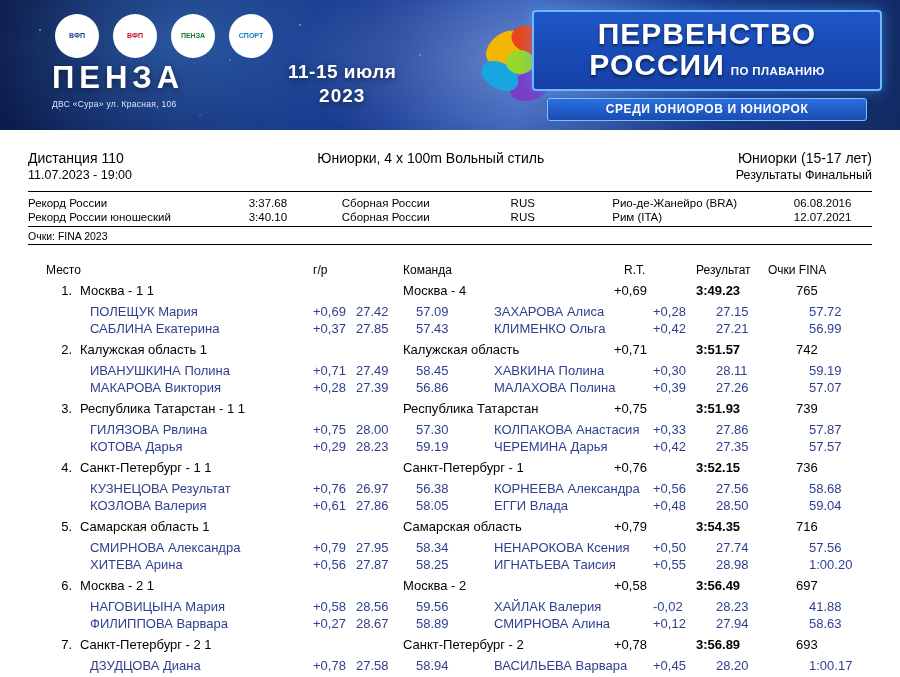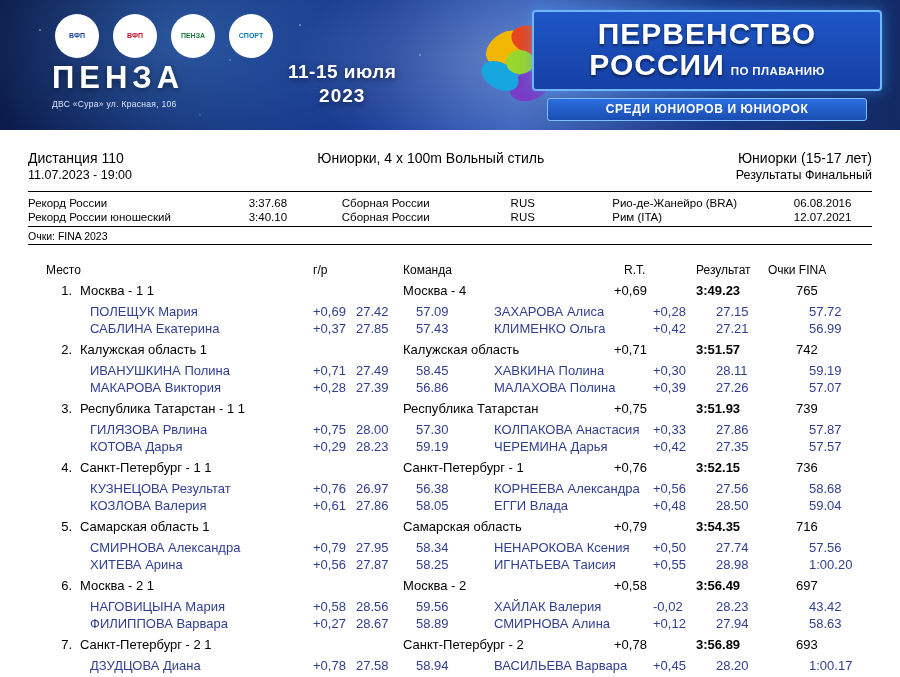--- a/index.html
+++ b/index.html
@@ -420,21 +420,21 @@
         <span class="fina-pts">697</span>
       </div>
       <div class="swim-row">
         <span class="sw-name-a">НАГОВИЦЫНА Мария</span>
         <span class="sw-rt-a">+0,58</span>
         <span class="sw-sp1-a">28.56</span>
         <span class="sw-sp2-a">59.56</span>
         <span class="sw-name-b">ХАЙЛАК Валерия</span>
         <span class="sw-rt-b">-0,02</span>
         <span class="sw-sp-b">28.23</span>
-        <span class="sw-tot-b">43.42</span>
+        <span class="sw-tot-b">41.88</span>
       </div>
       <div class="swim-row">
         <span class="sw-name-a">ФИЛИППОВА Варвара</span>
         <span class="sw-rt-a">+0,27</span>
         <span class="sw-sp1-a">28.67</span>
         <span class="sw-sp2-a">58.89</span>
         <span class="sw-name-b">СМИРНОВА Алина</span>
         <span class="sw-rt-b">+0,12</span>
         <span class="sw-sp-b">27.94</span>
         <span class="sw-tot-b">58.63</span>

